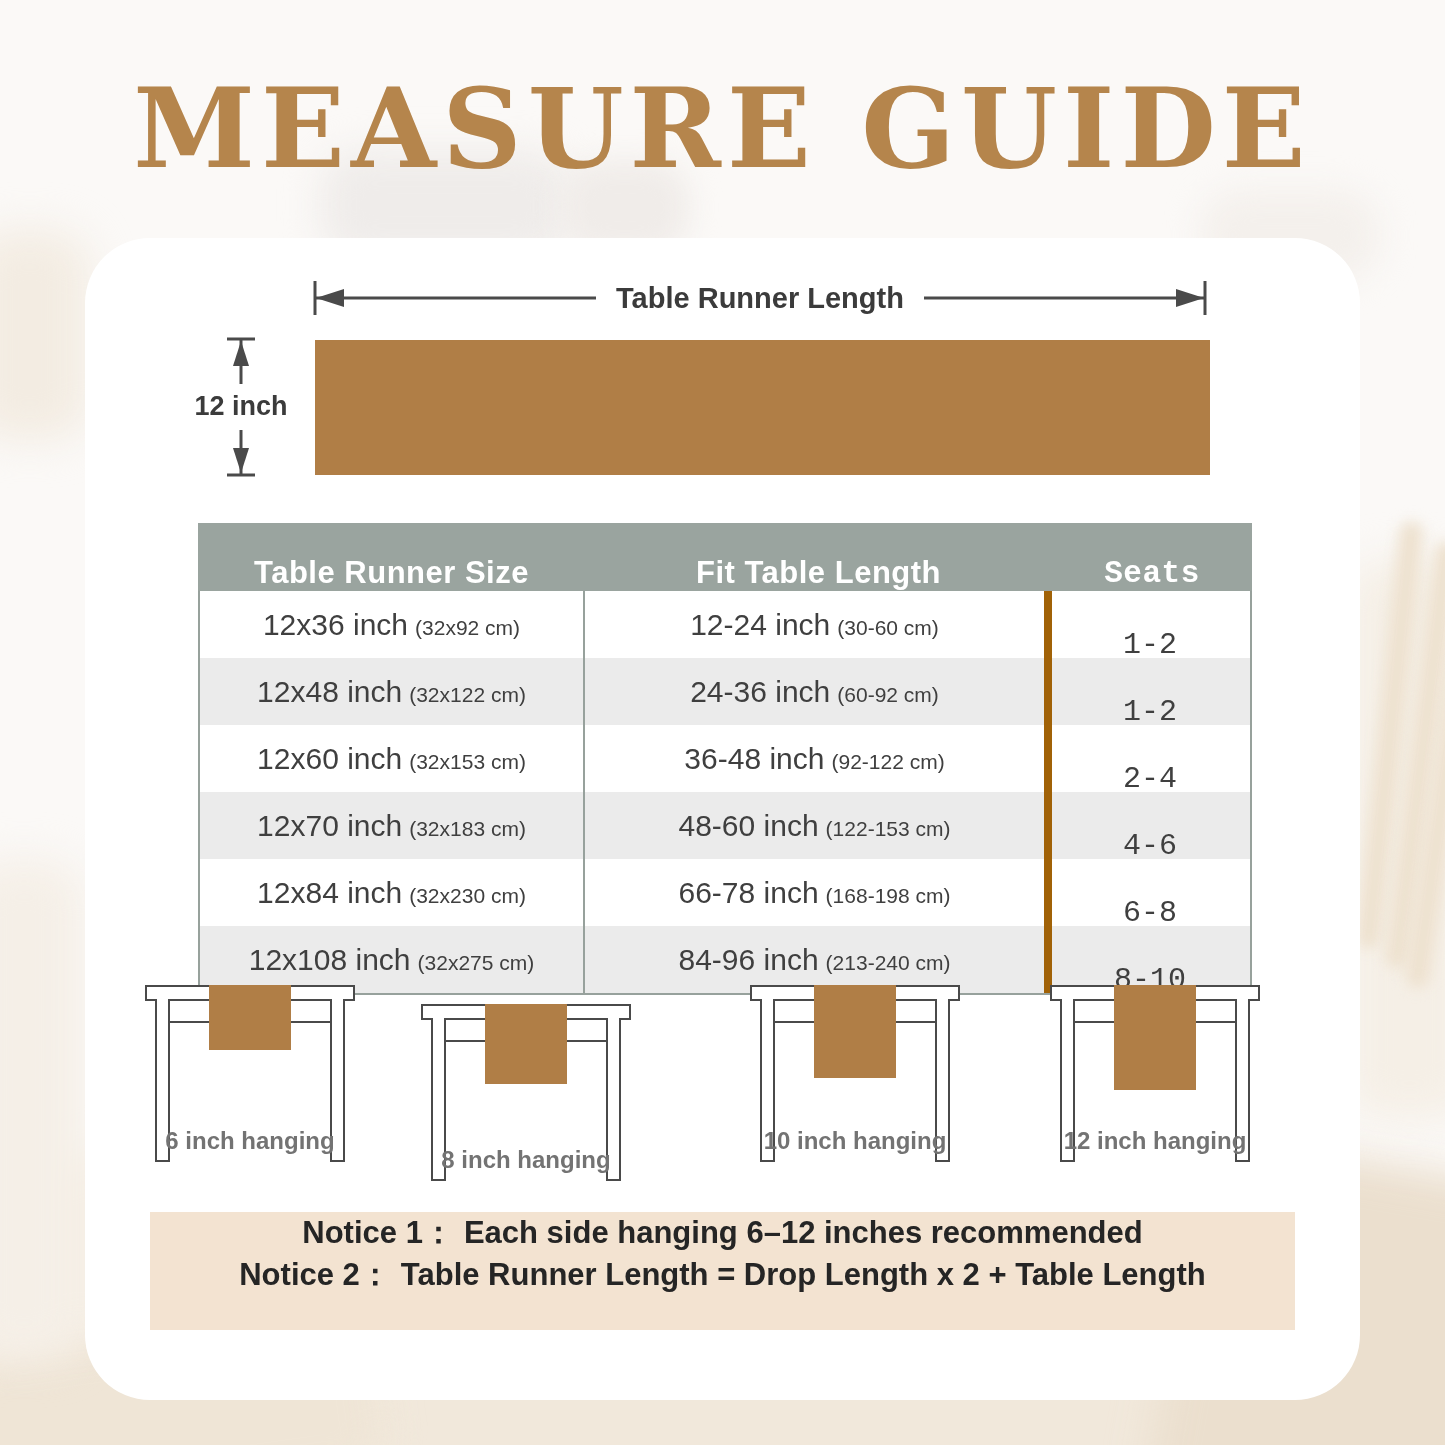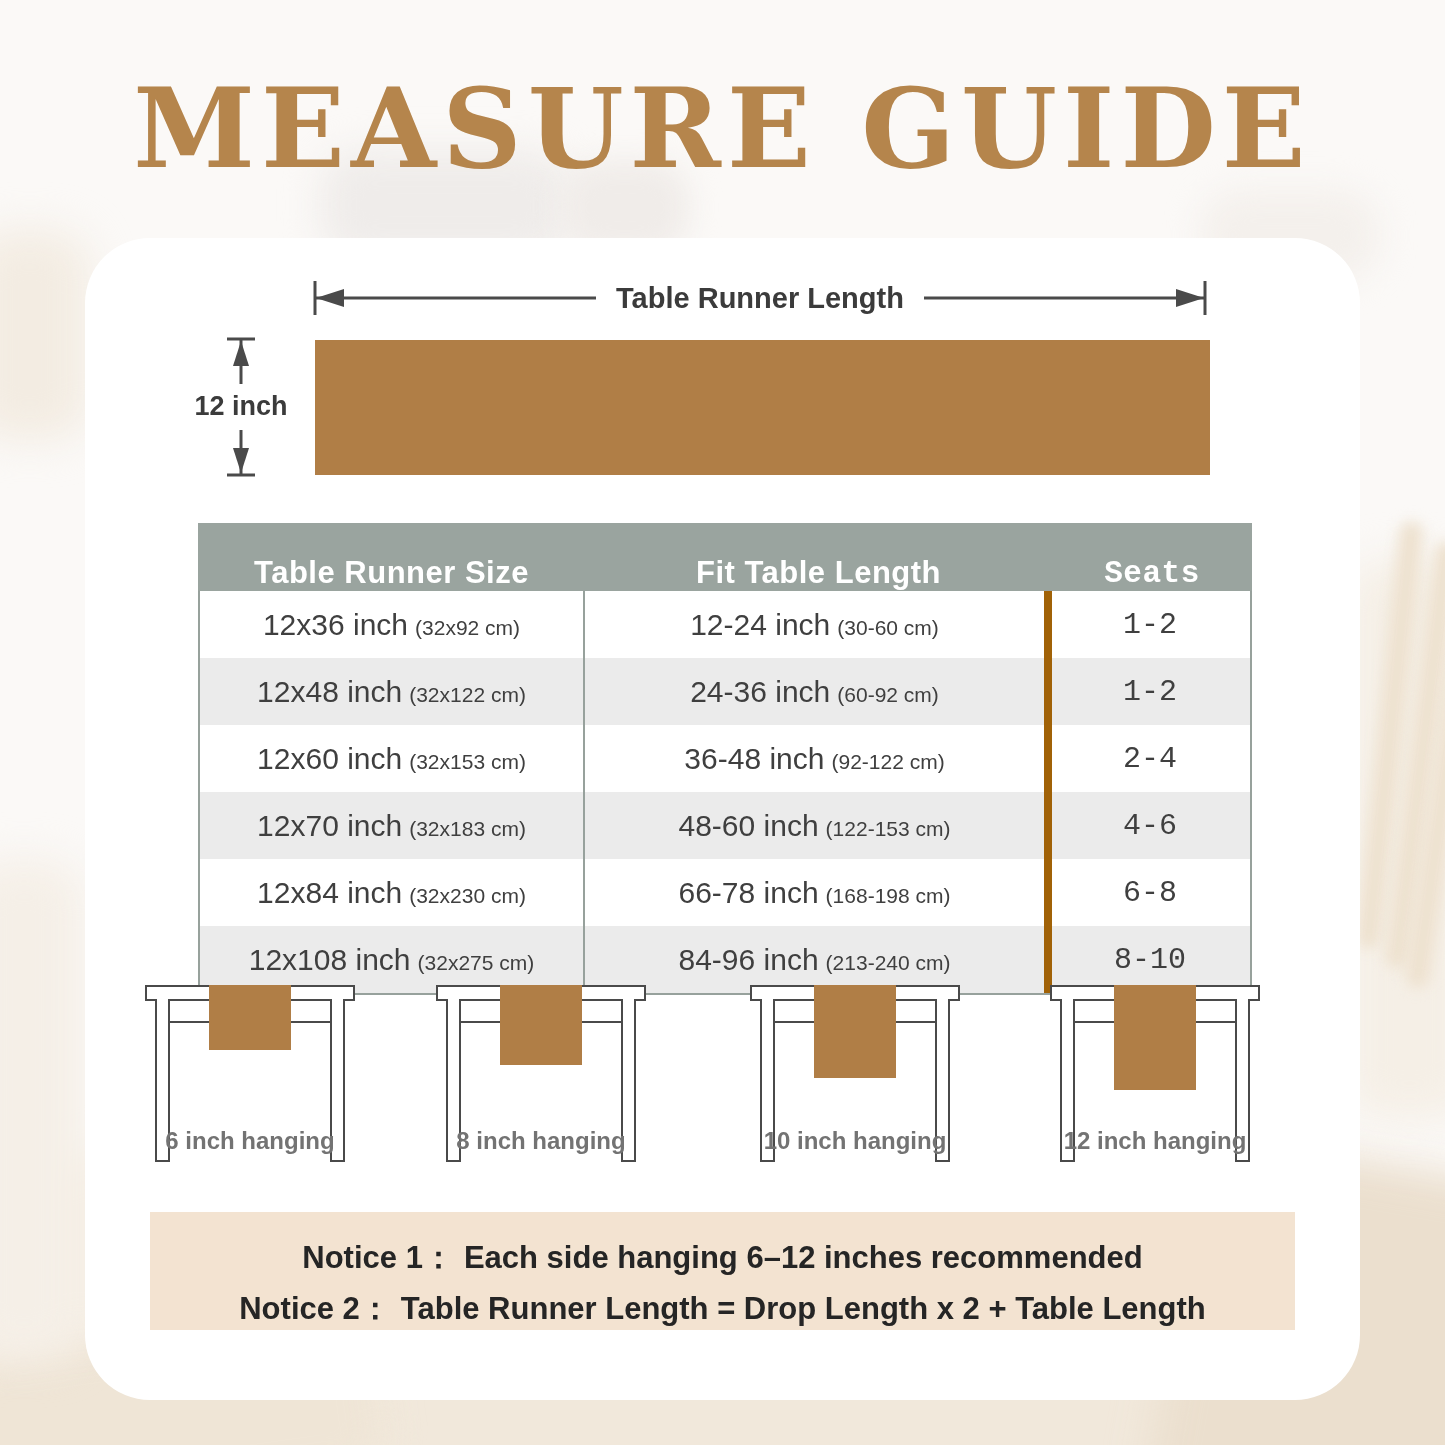--- a/index.html
+++ b/index.html
@@ -49,40 +49,40 @@
   .mtable { position:absolute; left:198px; top:523px; width:1054px; z-index:2; }
   .thead { display:flex; height:68px; background:#9aa49f; align-items:center; }
   .th { text-align:center; color:#ffffff; font-weight:bold; font-size:31px; letter-spacing:0.5px;margin-top:32px; }
   .c1 { width:387px; } .c2 { width:467px; } .c3 { width:200px;font-family:Liberation Mono, monospace; }
   .tbody { border:2px solid #97a19c; border-top:none; }
   .trow { display:flex; height:67px; background:#ffffff; }
   .trow.alt { background:#ebebeb; }
   .td { display:flex; align-items:center; justify-content:center; gap:7px; height:100%; }
   .td.c1 { width:385px; border-right:2px solid #97a19c; }
   .td.c2 { width:467px; border-right:8px solid #a16207; }
-  .td.c3 { width:196px; }
+  .td.c3 { width:196px;margin-top:20px; }
   .big { font-size:30px; color:#3f3f3f; }
   .small { font-size:21px; color:#3f3f3f; padding-top:6px; }
 
   
   .hang { position:absolute; top:985px; width:210px; height:200px; z-index:2; }
   .slab { position:absolute; left:0; top:0; width:210px; height:16px; background:#ffffff; border:2px solid #4a4a4a; }
   .leg { position:absolute; top:14px; width:15px; height:163px; background:#ffffff; border:2px solid #4a4a4a; border-top:none; }
   .leg.left { left:10px; } .leg.right { right:10px; }
   .apron { position:absolute; left:24px; right:24px; top:36px; height:2px; background:#4a4a4a; }
   .runner-drape { position:absolute; left:64px; top:0; width:82px; background:#b07e46; }
   .hlabel { position:absolute; left:-30px; top:142px; width:270px; text-align:center;
             font-weight:bold; font-size:24px; color:#737373; }
-  .hang1 { left:145px; } .hang2 { left:436px; } .hang3 { left:750px; } .hang4 { left:1050px; }
+  .hang1 { left:145px; } .hang2 { left:421px;margin-top:19px; } .hang3 { left:750px; } .hang4 { left:1050px; }
   .hang1 .runner-drape { height:65px; } .hang2 .runner-drape { height:80px; }
   .hang3 .runner-drape { height:93px; } .hang4 .runner-drape { height:105px; }
 
   
   .notice { position:absolute; left:150px; top:1212px; width:1145px; height:118px; background:#f3e3d1;
-            display:flex; flex-direction:column; justify-content:flex-end; align-items:center; z-index:2;gap:9px; }
+            display:flex; flex-direction:column; justify-content:flex-start; align-items:center; z-index:2; }
   .nline { font-weight:bold; font-size:31px; color:#252525; white-space:nowrap; }
   .nline .nlabel { margin-right:10px; }
 </style>
 </head>
 <body>
 
 <div id="stage">
 
   <div class="bg">
     <div class="blob b-bottomstrip"></div>

